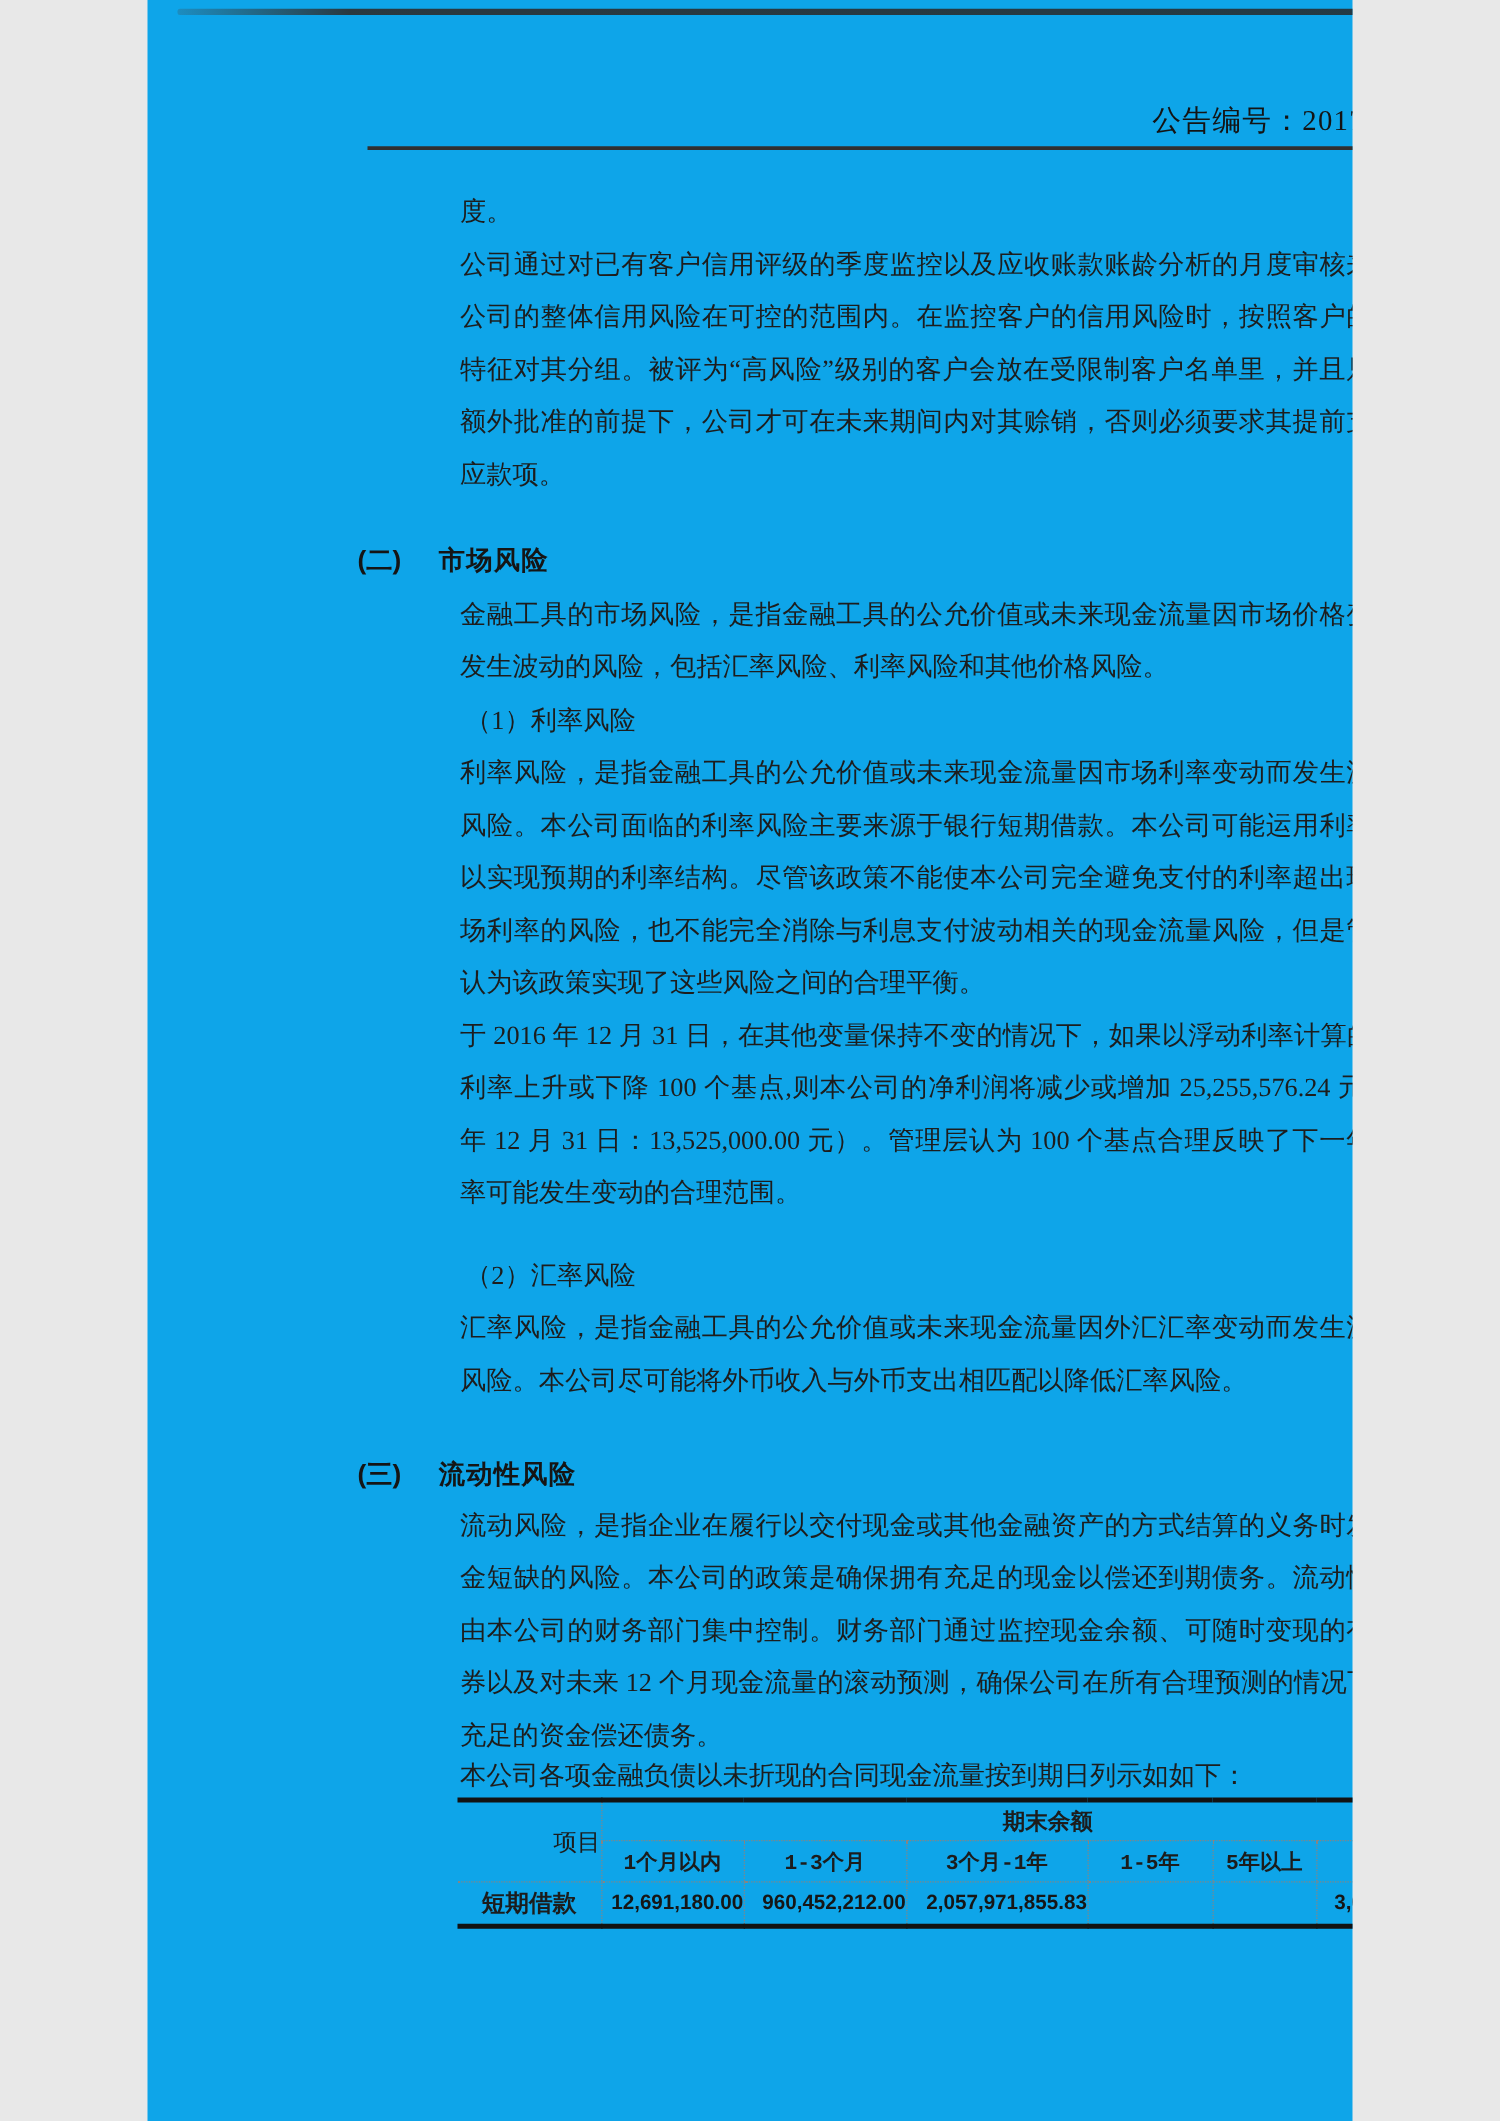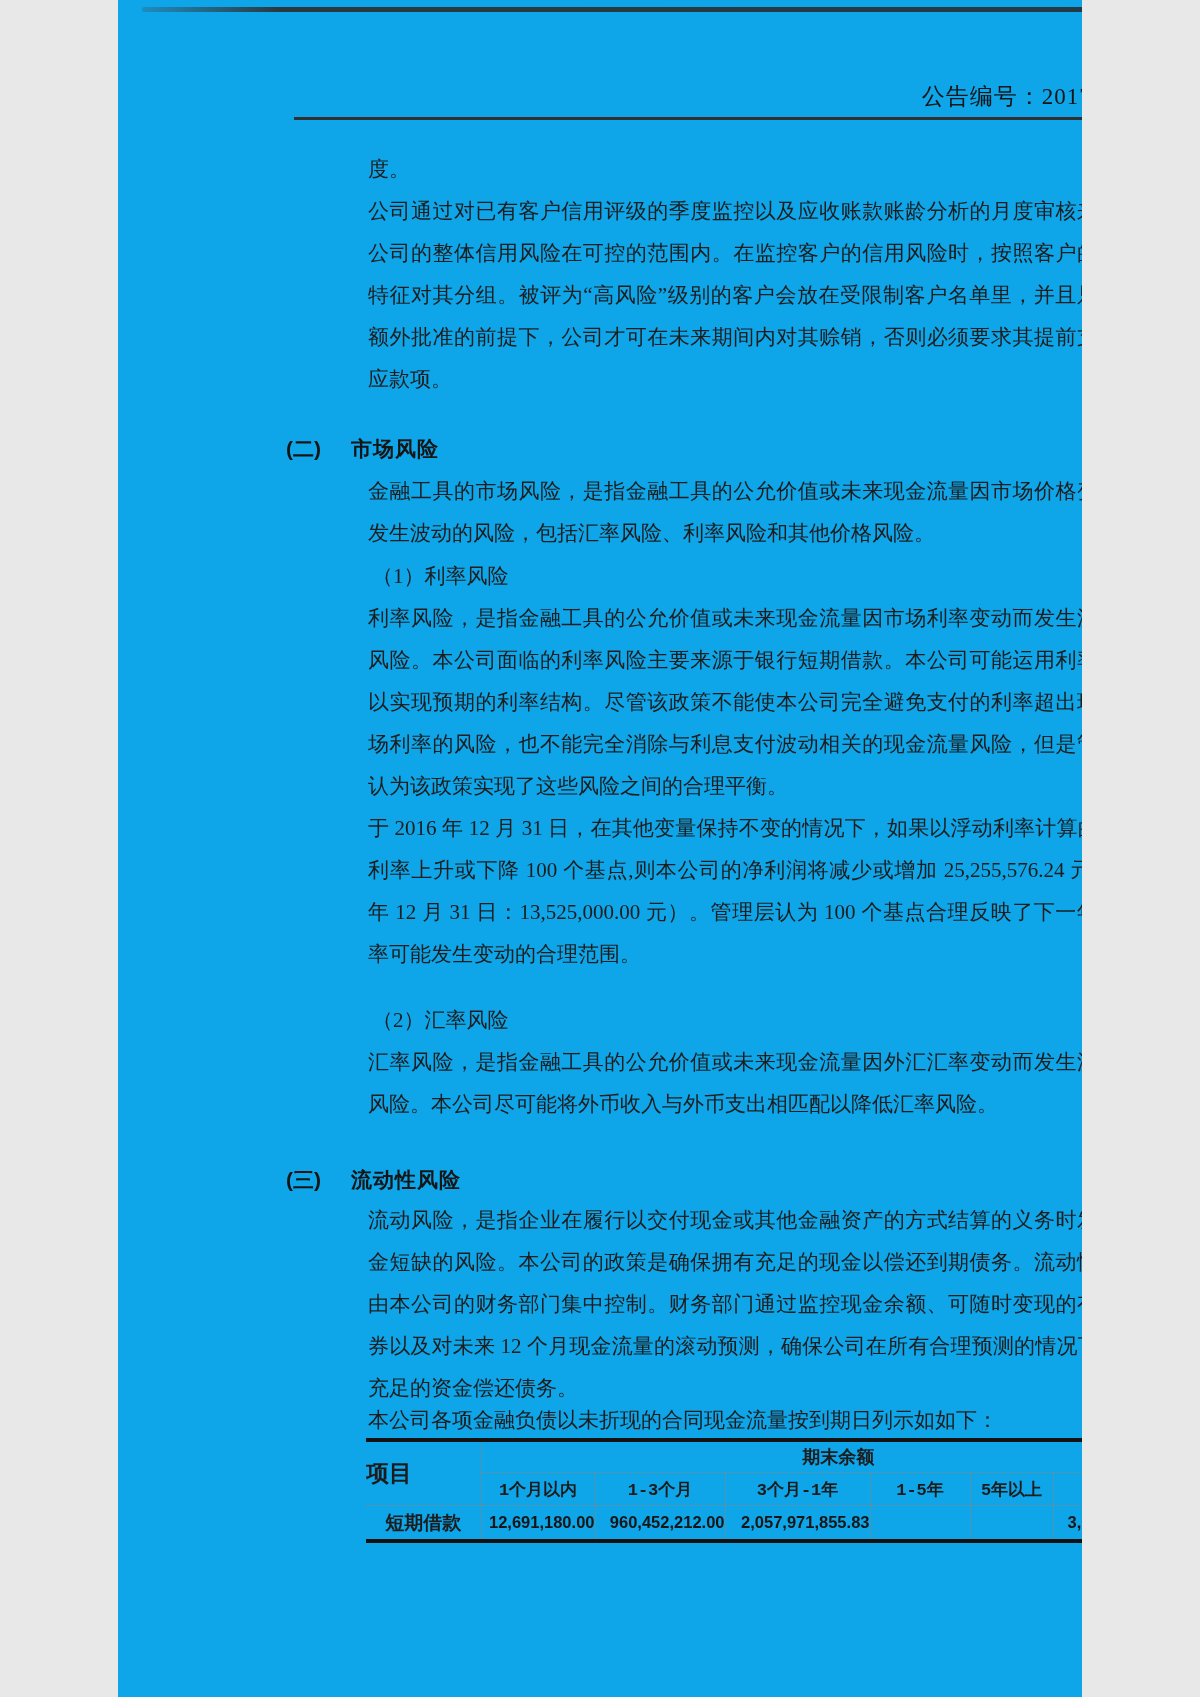--- a/index.html
+++ b/index.html
@@ -49,21 +49,21 @@
   }
   table.cash-table{
     position:absolute;left:248px;top:1438px;width:829px;
     border-collapse:collapse;table-layout:fixed;
     border-top:4px solid #121212;
     border-bottom:4px solid #121212;
   }
   .cash-table td{padding:0;vertical-align:middle;overflow:hidden;white-space:nowrap;}
   .c-item{
     border-bottom:1px dotted #858585;
-    text-align:left;font-size:23px;color:#1c1c1c;font-weight:bold;
+    text-align:right;font-size:19px;color:#1c1c1c;
   }
   .c-group{
     border-left:1px dotted #858585;border-bottom:1px dotted #858585;
     text-align:center;font-size:18px;color:#1c1c1c;height:30px;font-weight:bold;
   }
   .c-sub{
     border-left:1px dotted #858585;border-bottom:1px dotted #858585;
     text-align:center;height:32px;
     font-family:Liberation Mono, monospace;
     font-weight:600;font-size:17px;color:#1c1c1c;

